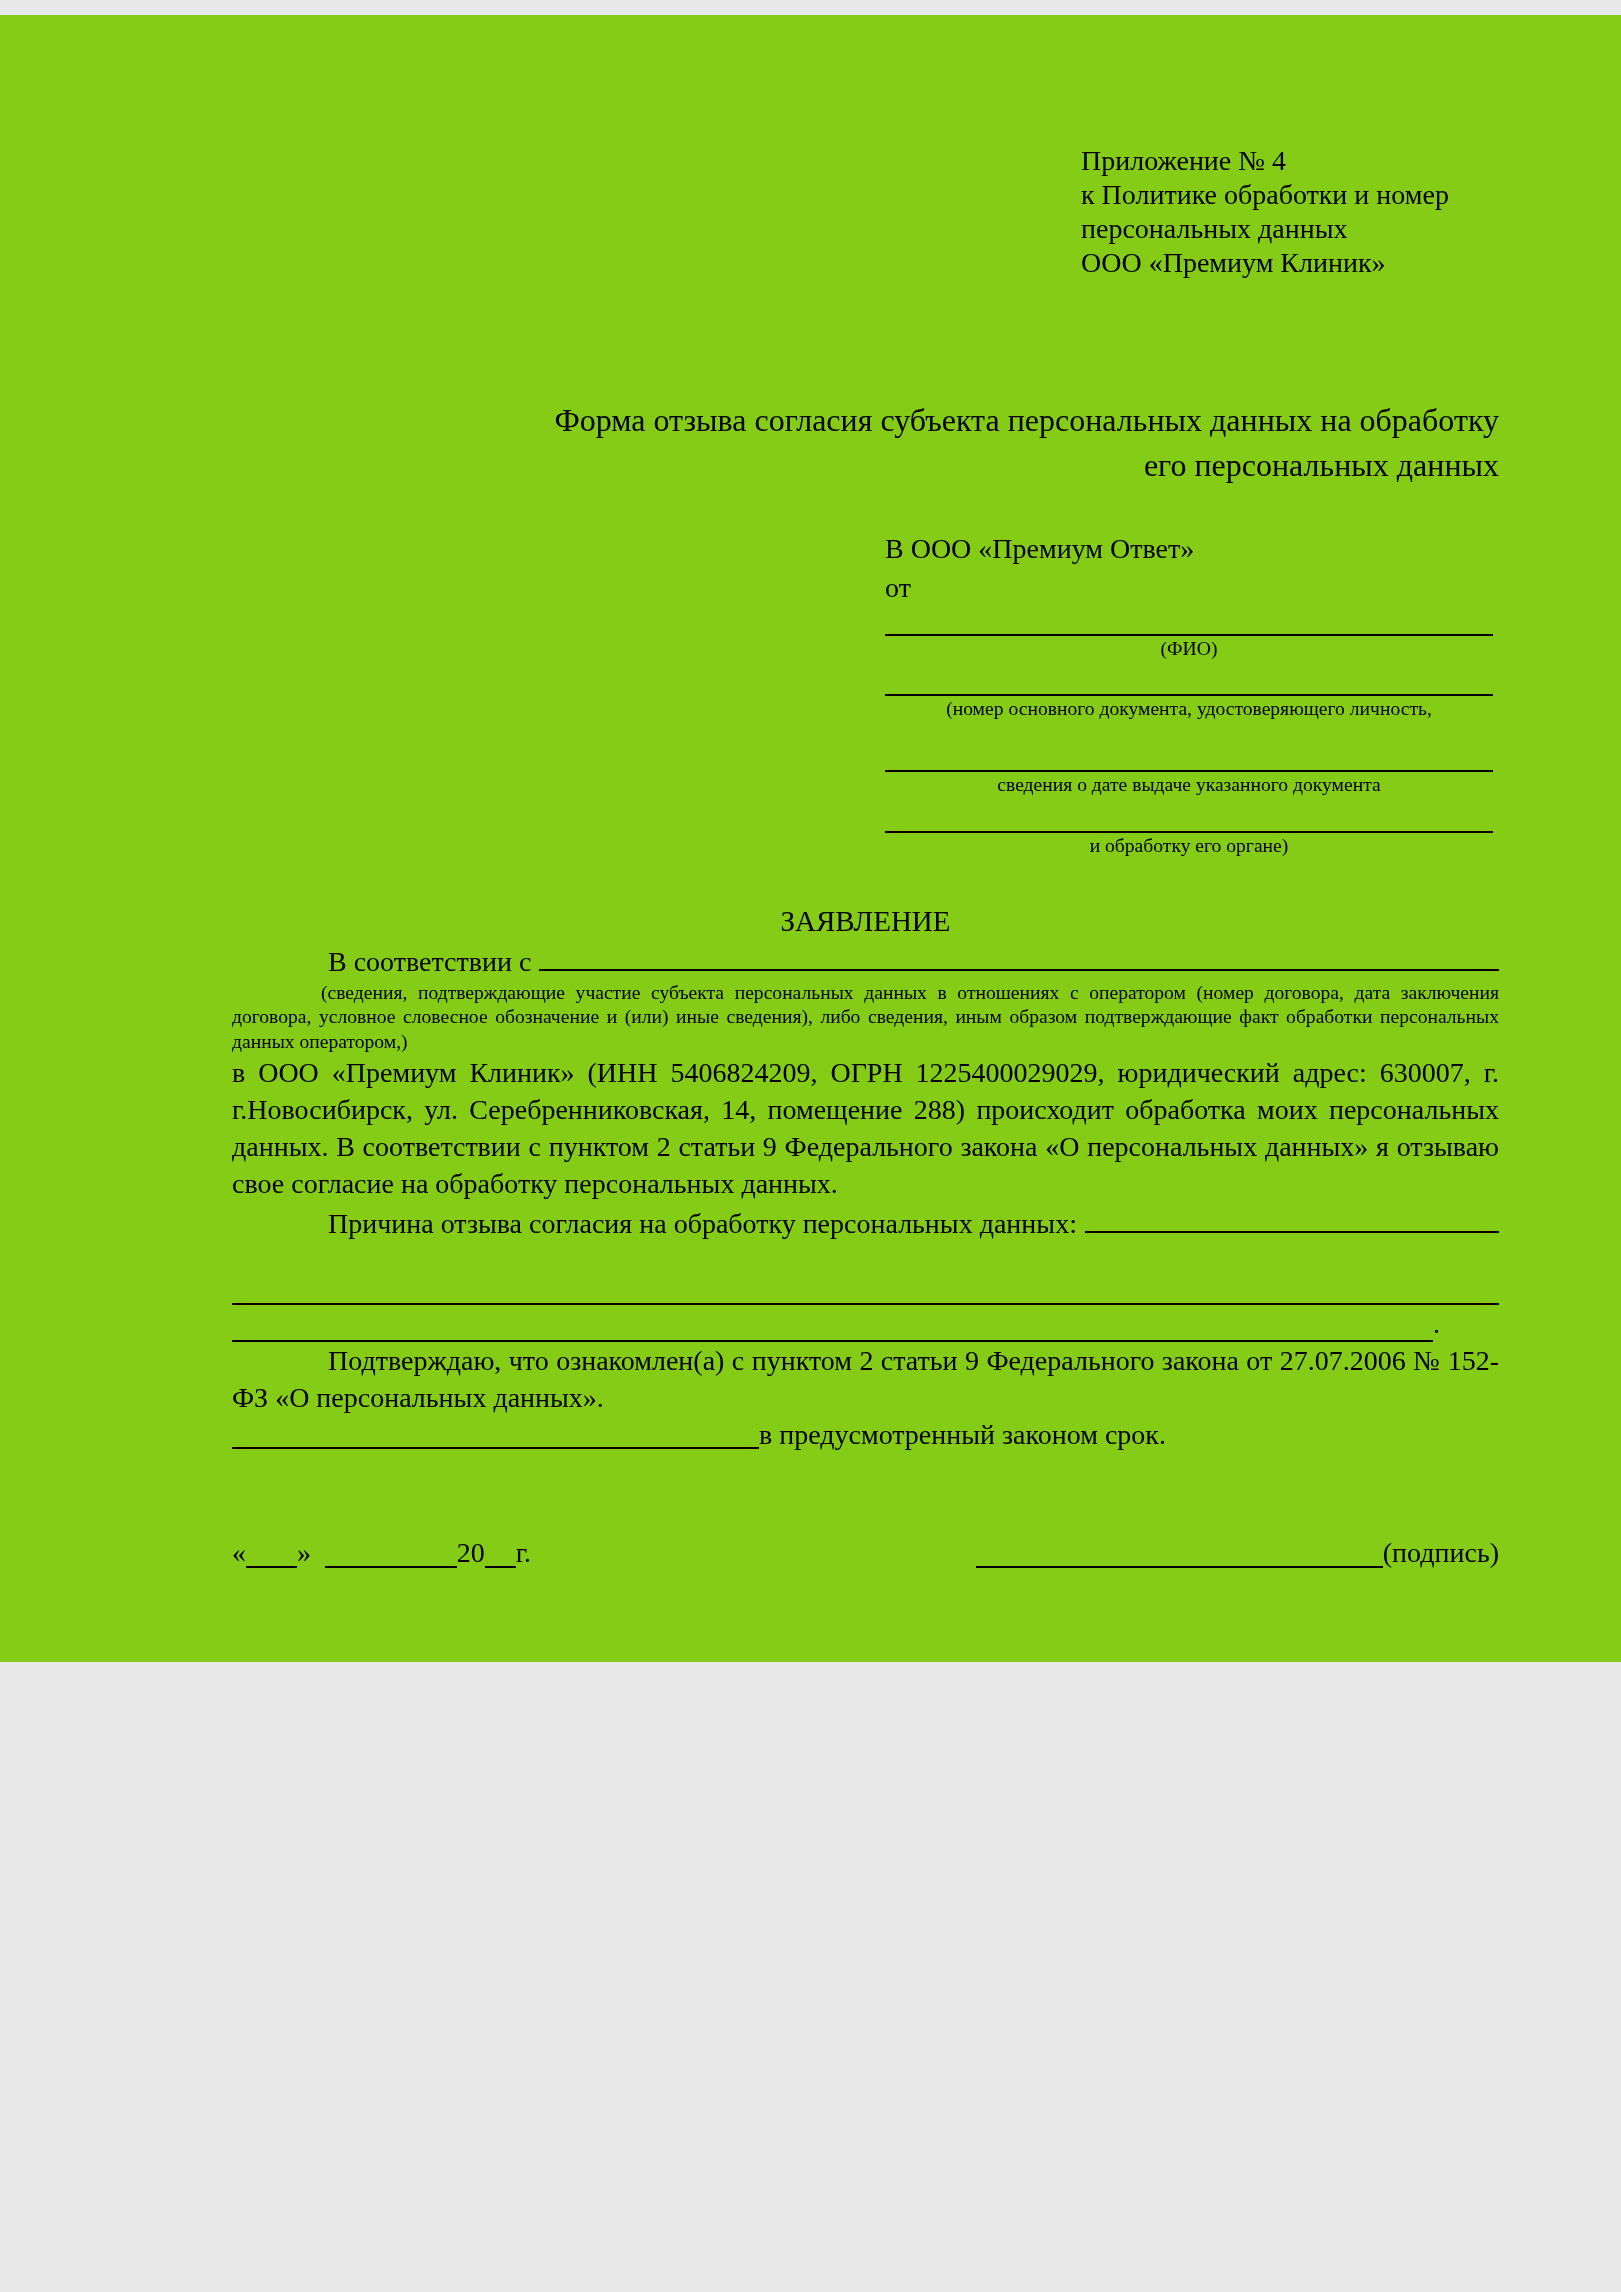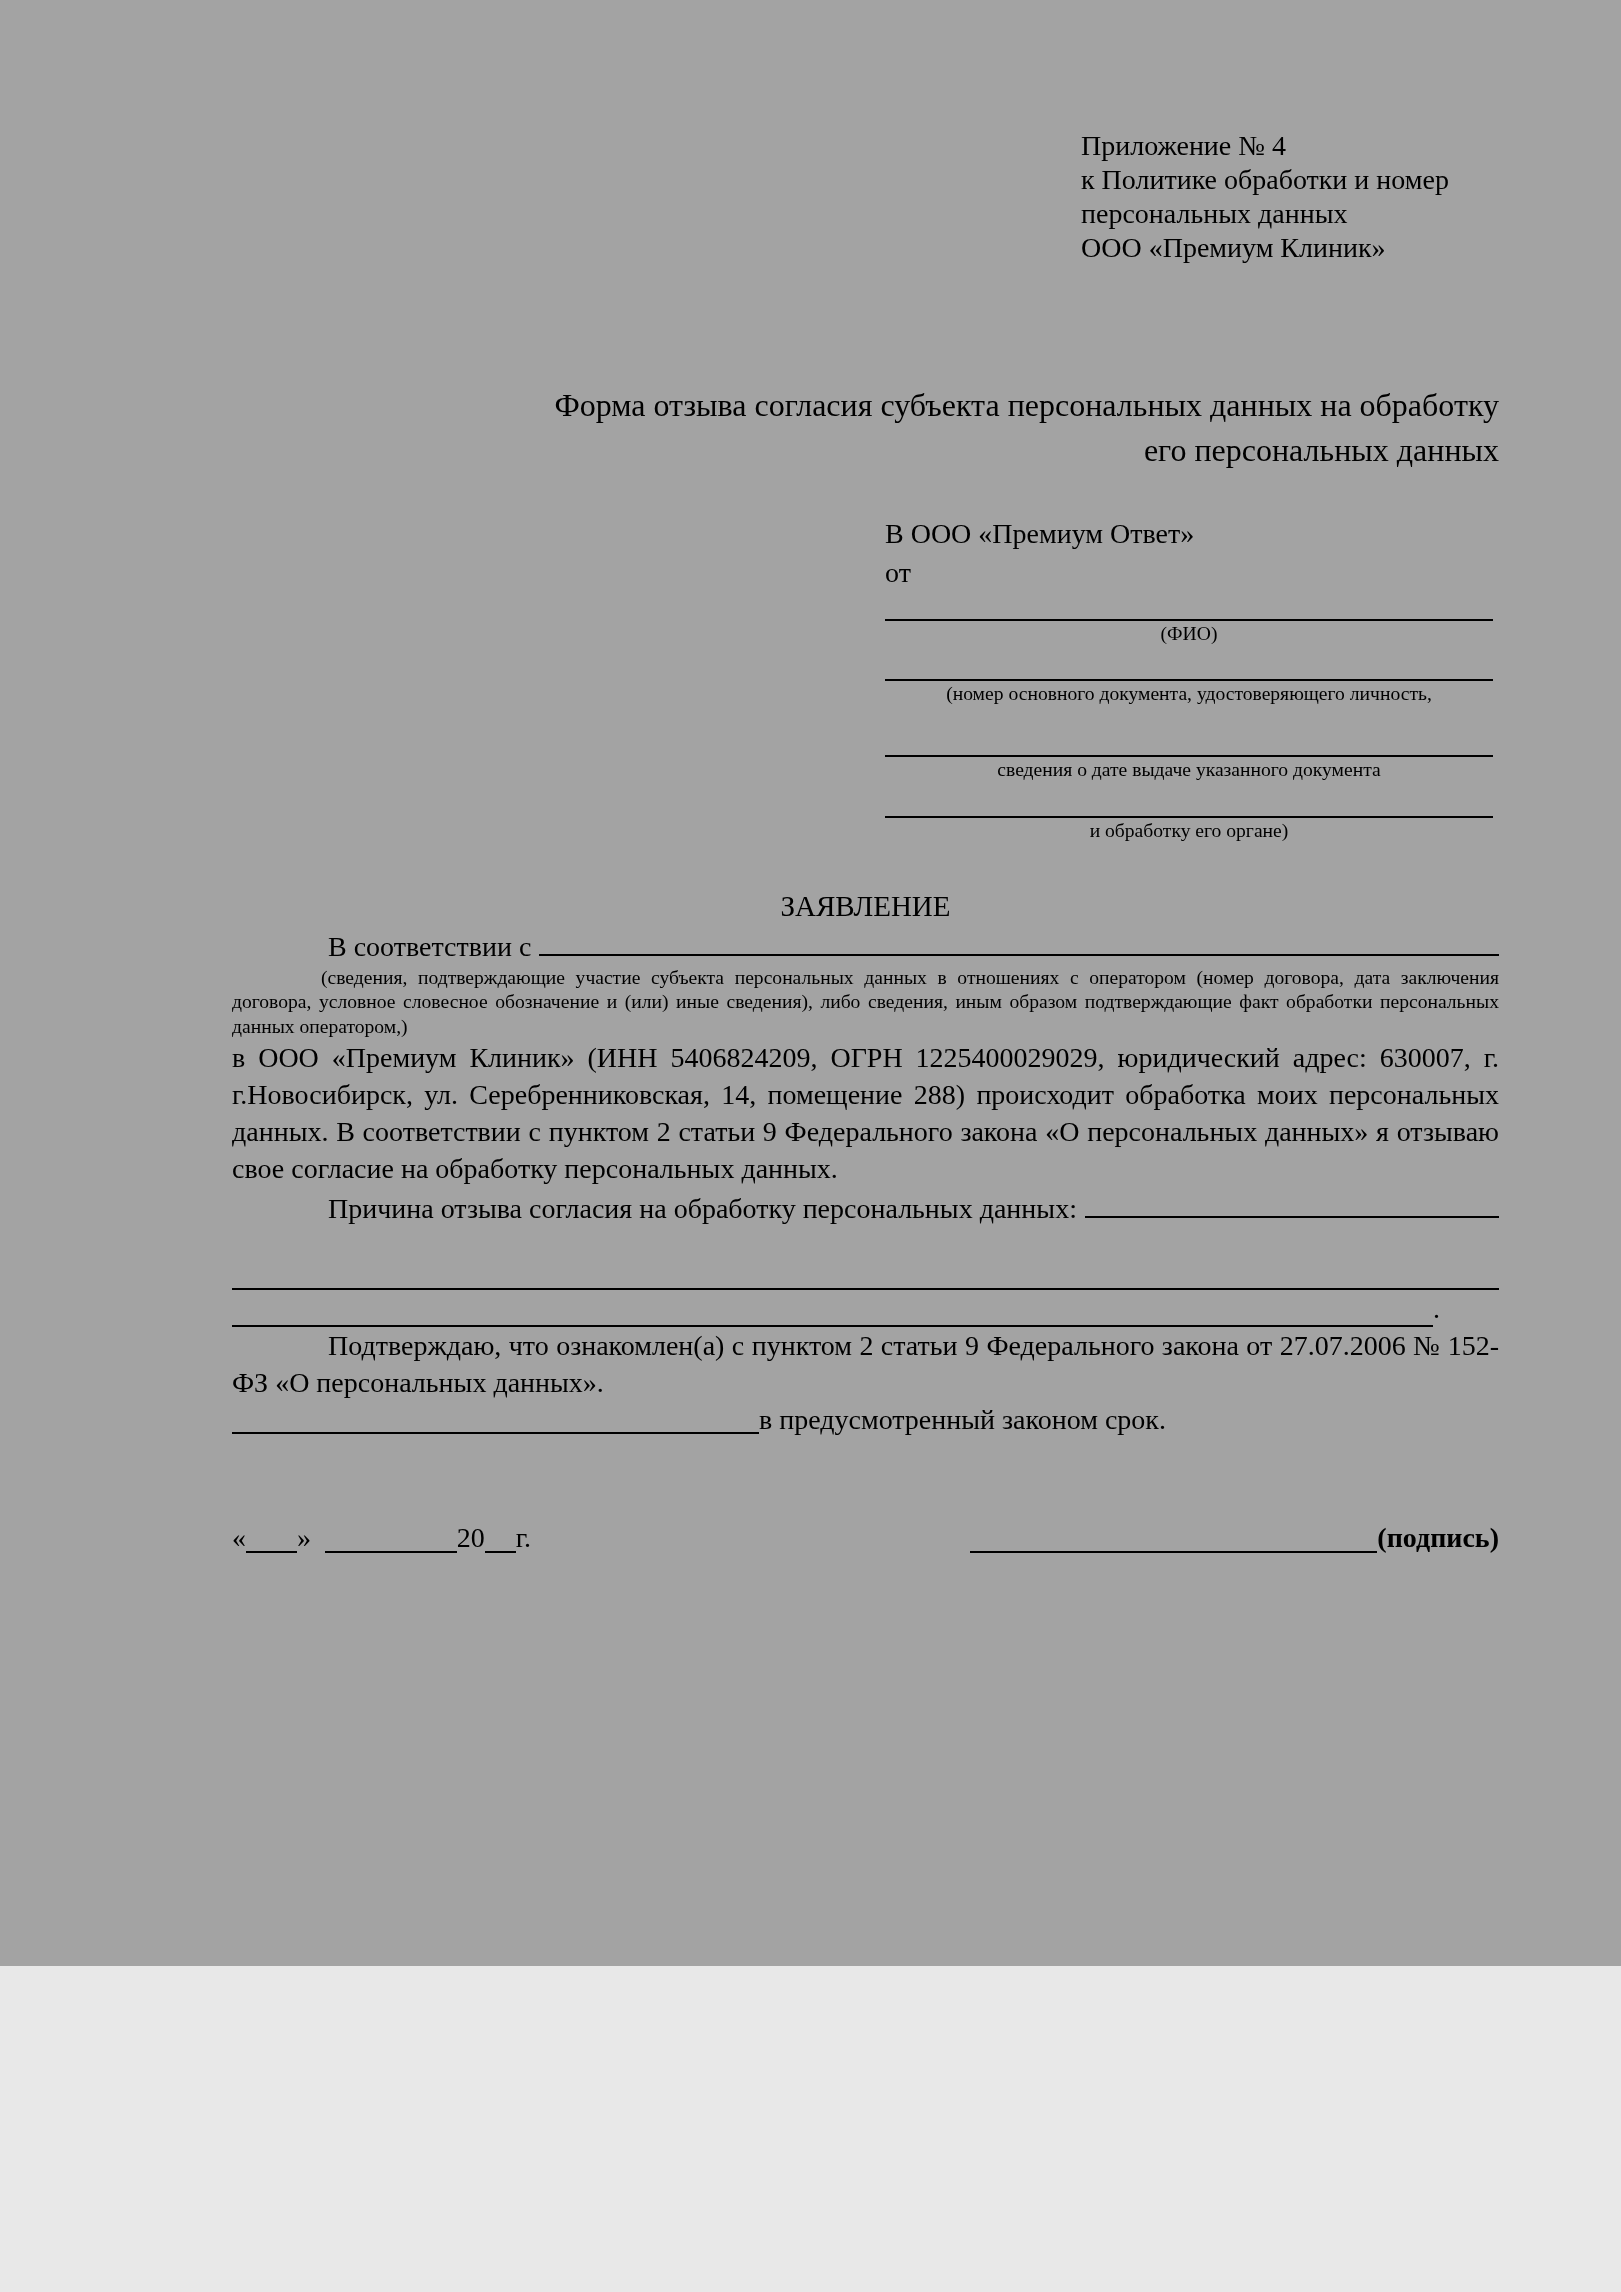--- a/index.html
+++ b/index.html
@@ -1,20 +1,20 @@
 <!DOCTYPE html>
 <html><head>
 <meta charset="utf-8">
 <style>
   html,body{margin:0;padding:0;background:#e8e8e8;}
   .page{
     position:relative;
-    width:1621px;height:1966px;
-    margin:0 auto;
-    background:#a3a3a3;
+    width:1621px;height:1647px;
+    margin:15px auto;
+    background:#84cc16;
     color:#000;
     font-family:"Liberation Serif", serif;
     font-size:28px;
     line-height:37px;
     overflow:hidden;
   }
   
   .header-block{
     margin:129px 0 0 1081px;
     line-height:34px;
@@ -79,21 +79,21 @@
   .footer-row{
     margin-top:80px;
     display:flex;
     justify-content:space-between;
     align-items:baseline;
     line-height:39px;
   }
   .date-left{display:flex;align-items:baseline;}
   .blank{display:inline-block;border-bottom:2.9px solid #000;height:29px;align-self:flex-end;margin-bottom:3.9px;}
   .b52{width:51px;} .b135{width:132px;margin-left:13.7px;} .b32{width:31px;}
-  .sig-right{display:flex;align-items:baseline;font-weight:bold;}
+  .sig-right{display:flex;align-items:baseline;}
   .sig-blank{width:407px;border-bottom:2.9px solid #000;height:29px;align-self:flex-end;margin-bottom:3.9px;}
 </style>
 </head>
 <body>
 
 <div class="page">
 
   <div class="header-block">
     <div>Приложение № 4</div>
     <div>к Политике обработки и номер</div>

